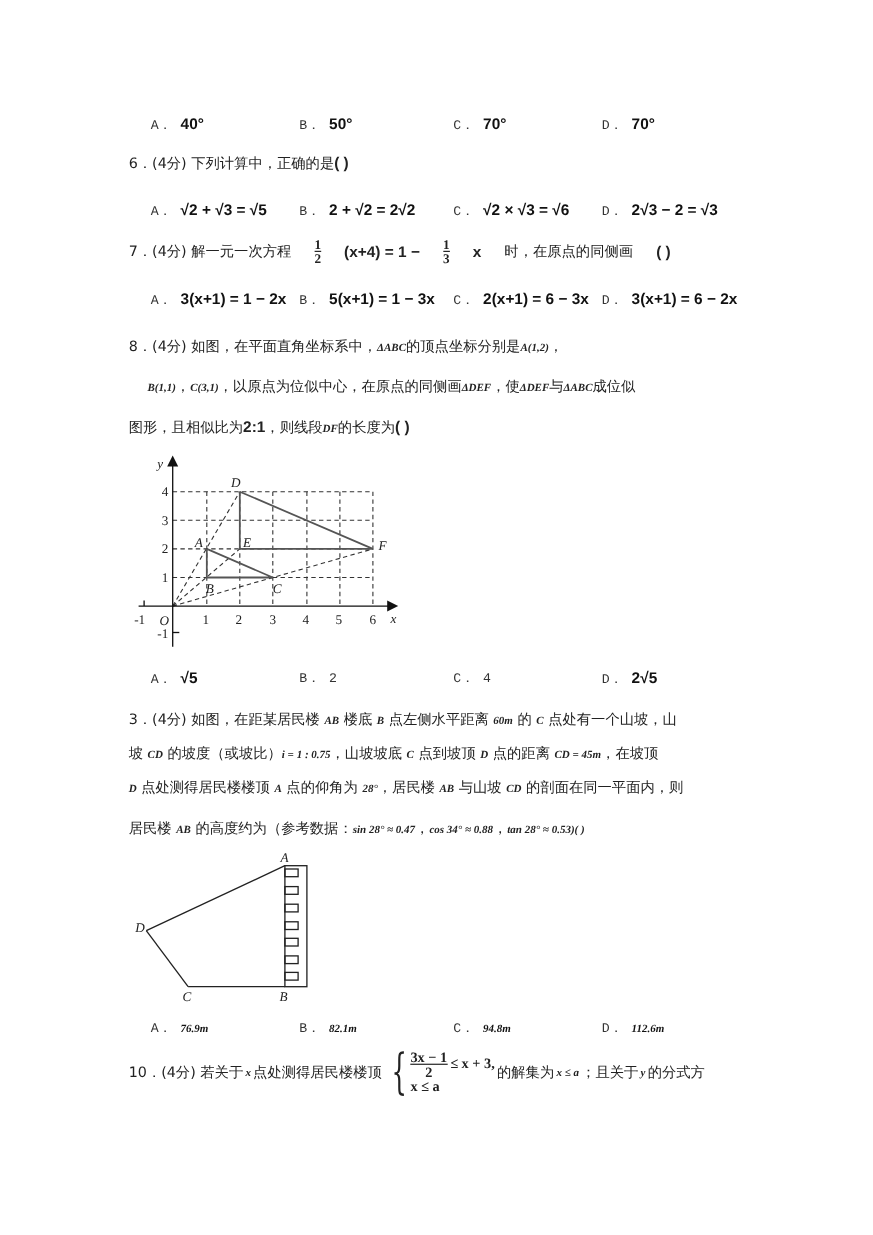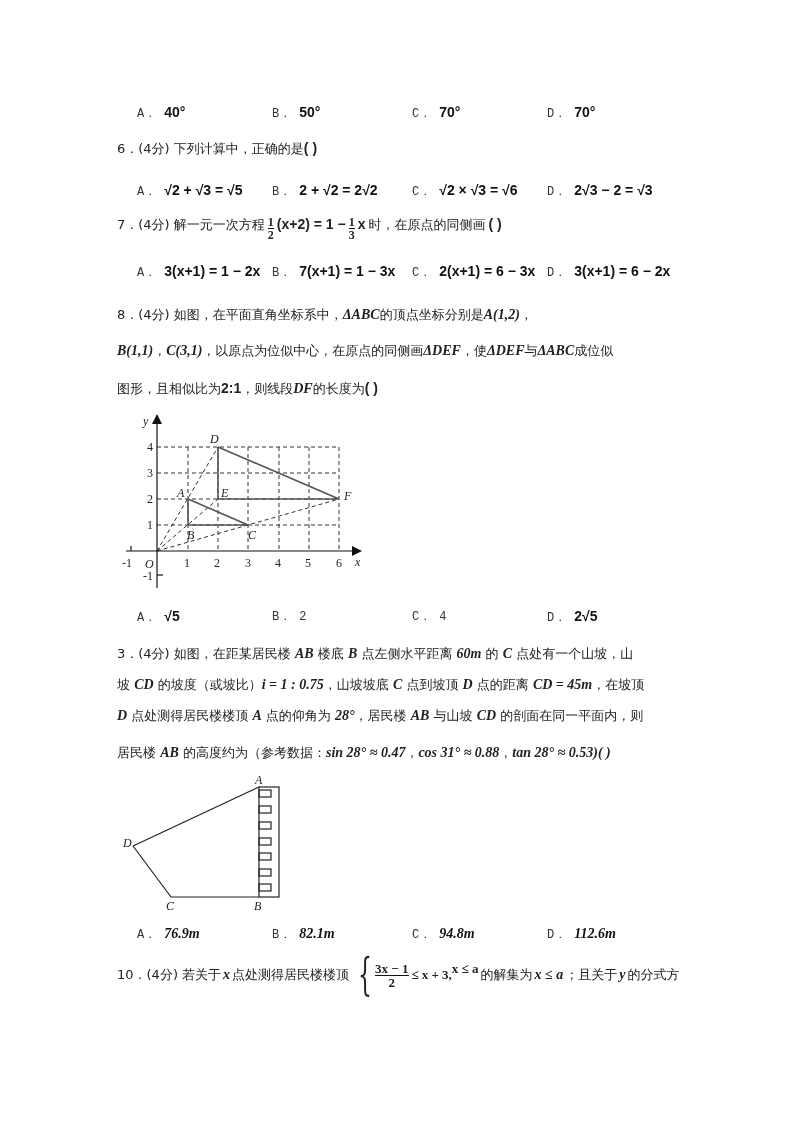--- a/index.html
+++ b/index.html
@@ -2,27 +2,27 @@
 <html><head>
 <meta charset="utf-8">
 <style>
   html, body { margin: 0; padding: 0; background: #ffffff; }
   body { width: 794px; height: 1123px; position: relative; overflow: hidden;
          font-family: "DejaVu Serif", serif; color: #111; }
   .abs { position: absolute; white-space: nowrap; }
   .stem { font-family: "DejaVu Sans", sans-serif; font-size: 13px; color: #222; }
   .opt-label { font-family: "Liberation Mono", monospace; font-size: 12px; color: #333; }
   .math { font-family: Liberation Sans, sans-serif; font-weight: bold; font-size: 14px; }
-  .mi { font-family: "Liberation Serif", serif; font-weight: bold; font-style: italic; font-size: 14px; }
+  .mi { font-family: "Liberation Serif", serif; font-weight: bold; font-style: italic; font-size: 10px; }
   .opt { position: absolute; display: flex; align-items: baseline; gap: 8px; }
   .frac { display: inline-flex; flex-direction: column; align-items: center; vertical-align: middle; line-height: 1; font-family: "Liberation Serif", serif; font-weight: bold; font-size: 12px; }
   .frac .bar { border-top: 1px solid #111; width: 100%; }
   .brace-sys { display: inline-flex; align-items: center; vertical-align: middle; }
   .brace { font-size: 44px; font-family: "DejaVu Serif", serif; line-height: 1; transform: scaleX(0.5); margin-right: -4px; }
-  .sys-lines { display: flex; flex-direction: row; font-family: "Liberation Serif", serif; font-weight: bold; font-size: 13px; line-height: 1.15; }
+  .sys-lines { display: flex; flex-direction: column; font-family: "Liberation Serif", serif; font-weight: bold; font-size: 13px; line-height: 1.15; }
   svg text { font-family: "Liberation Serif", serif; }
 </style>
 </head>
 <body>
 
 <div class="opt" style="left:137px; top:104px;">
   <span class="opt-label">A．</span>
   <span class="math">40°</span>
 </div>
 <div class="opt" style="left:272px; top:104px;">
@@ -51,58 +51,58 @@
 </div>
 <div class="opt" style="left:412px; top:182px;">
   <span class="opt-label">C．</span>
   <span class="math">√2 × √3 = √6</span>
 </div>
 <div class="opt" style="left:547px; top:182px;">
   <span class="opt-label">D．</span>
   <span class="math">2√3 − 2 = √3</span>
 </div>
 
-<div class="abs stem" style="left:117px; top:216px; display:flex; align-items:flex-start; gap:3px;">
+<div class="abs stem" style="left:117px; top:216px; display:flex; align-items:center; gap:21px;">
   <span>7．(4分) 解一元一次方程</span>
   <span class="frac">
     <span>1</span>
     <span class="bar"></span>
     <span>2</span>
   </span>
-  <span class="math">(x+2) = 1 −</span>
+  <span class="math">(x+4) = 1 −</span>
   <span class="frac">
     <span>1</span>
     <span class="bar"></span>
     <span>3</span>
   </span>
   <span class="math">x</span>
   <span>时，在原点的同侧画</span>
   <span class="math">(      )</span>
 </div>
 <div class="opt" style="left:137px; top:263px;">
   <span class="opt-label">A．</span>
   <span class="math">3(x+1) = 1 − 2x</span>
 </div>
 <div class="opt" style="left:272px; top:263px;">
   <span class="opt-label">B．</span>
-  <span class="math">7(x+1) = 1 − 3x</span>
+  <span class="math">5(x+1) = 1 − 3x</span>
 </div>
 <div class="opt" style="left:412px; top:263px;">
   <span class="opt-label">C．</span>
   <span class="math">2(x+1) = 6 − 3x</span>
 </div>
 <div class="opt" style="left:547px; top:263px;">
   <span class="opt-label">D．</span>
   <span class="math">3(x+1) = 6 − 2x</span>
 </div>
 
 <div class="abs stem" style="left:117px; top:306px;">
   <span>8．(4分) 如图，在平面直角坐标系中，</span><span class="mi">ΔABC</span><span>的顶点坐标分别是</span><span class="mi">A(1,2)</span><span>，</span>
 </div>
-<div class="abs stem" style="left:117px; top:342px;">
+<div class="abs stem" style="left:134px; top:342px;">
   <span class="mi">B(1,1)</span><span>，</span><span class="mi">C(3,1)</span><span>，以原点为位似中心，在原点的同侧画</span><span class="mi">ΔDEF</span><span>，使</span><span class="mi">ΔDEF</span><span>与</span><span class="mi">ΔABC</span><span>成位似</span>
 </div>
 <div class="abs stem" style="left:117px; top:380px;">
   <span>图形，且相似比为</span><span class="math">2:1</span><span>，则线段</span><span class="mi">DF</span><span>的长度为</span><span class="math">(      )</span>
 </div>
 
 <svg class="abs" style="left:0; top:0;" width="794" height="1123">
   <g stroke="#333" stroke-width="1" stroke-dasharray="4,3" fill="none">
 
     <line x1="157" y1="525" x2="339" y2="525"></line>
@@ -196,21 +196,21 @@
   <span class="opt-label">4</span>
 </div>
 <div class="opt" style="left:547px; top:608px;">
   <span class="opt-label">D．</span>
   <span class="math">2√5</span>
 </div>
 
 <div class="abs stem" id="q9l1" style="left:117px; top:645px;"><span>3．(4分) 如图，在距某居民楼 </span><span class="mi">AB</span><span> 楼底 </span><span class="mi">B</span><span> 点左侧水平距离 </span><span class="mi">60m</span><span> 的 </span><span class="mi">C</span><span> 点处有一个山坡，山</span></div>
 <div class="abs stem" id="q9l2" style="left:117px; top:676px;"><span>坡 </span><span class="mi">CD</span><span> 的坡度（或坡比）</span><span class="mi">i = 1 : 0.75</span><span>，山坡坡底 </span><span class="mi">C</span><span> 点到坡顶 </span><span class="mi">D</span><span> 点的距离 </span><span class="mi">CD = 45m</span><span>，在坡顶</span></div>
 <div class="abs stem" id="q9l3" style="left:117px; top:707px;"><span class="mi">D</span><span> 点处测得居民楼楼顶 </span><span class="mi">A</span><span> 点的仰角为 </span><span class="mi">28°</span><span>，居民楼 </span><span class="mi">AB</span><span> 与山坡 </span><span class="mi">CD</span><span> 的剖面在同一平面内，则</span></div>
-<div class="abs stem" id="q9l4" style="left:117px; top:744px;"><span>居民楼 </span><span class="mi">AB</span><span> 的高度约为（参考数据：</span><span class="mi">sin 28° ≈ 0.47</span><span>，</span><span class="mi">cos 31° ≈ 0.88</span><span>，</span><span class="mi">tan 28° ≈ 0.53)</span><span class="mi">(      )</span></div>
+<div class="abs stem" id="q9l4" style="left:117px; top:744px;"><span>居民楼 </span><span class="mi">AB</span><span> 的高度约为（参考数据：</span><span class="mi">sin 28° ≈ 0.47</span><span>，</span><span class="mi">cos 34° ≈ 0.88</span><span>，</span><span class="mi">tan 28° ≈ 0.53)</span><span class="mi">(      )</span></div>
 
 <div class="opt" style="left:137px; top:926px;">
   <span class="opt-label">A．</span>
   <span class="mi">76.9m</span>
 </div>
 <div class="opt" style="left:272px; top:926px;">
   <span class="opt-label">B．</span>
   <span class="mi">82.1m</span>
 </div>
 <div class="opt" style="left:412px; top:926px;">

